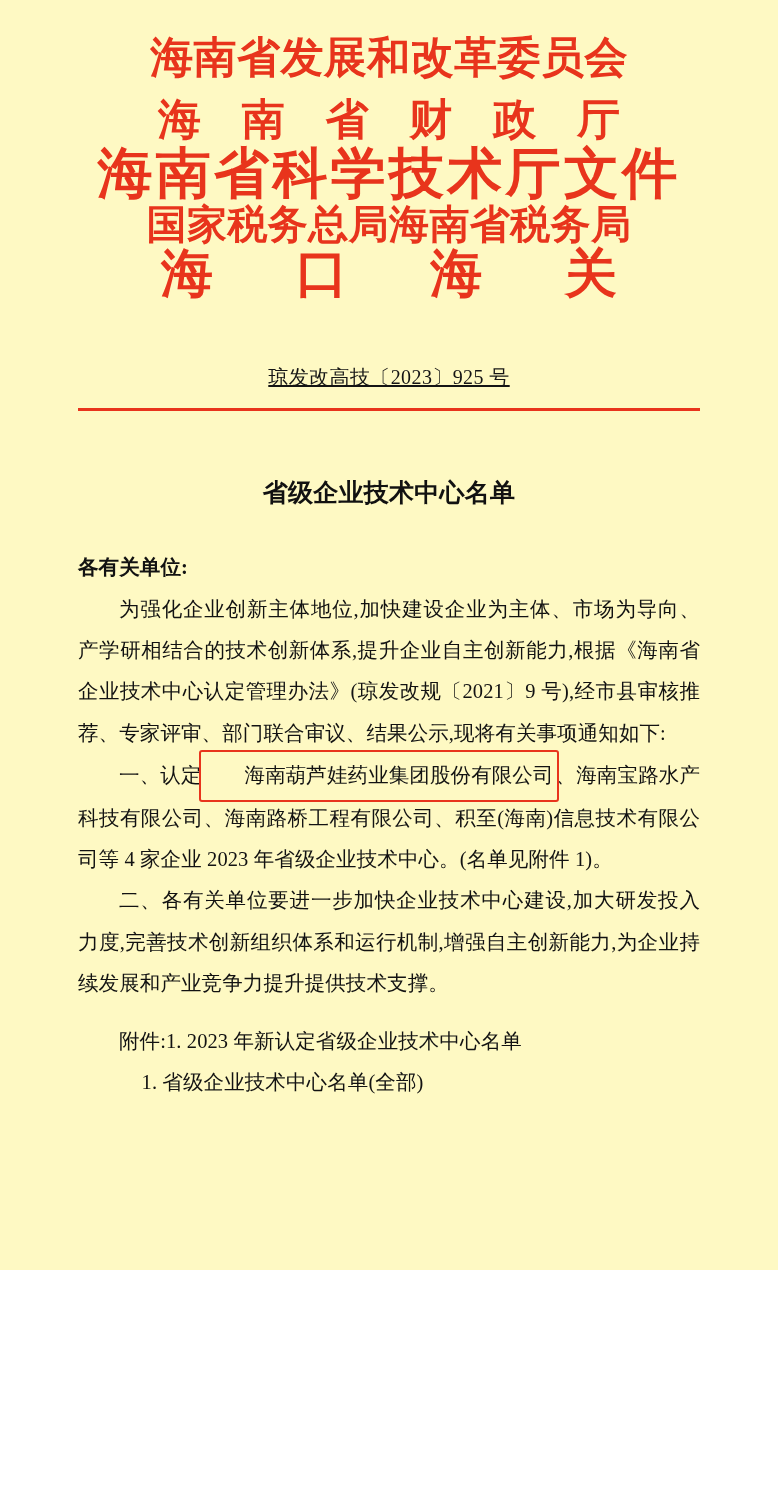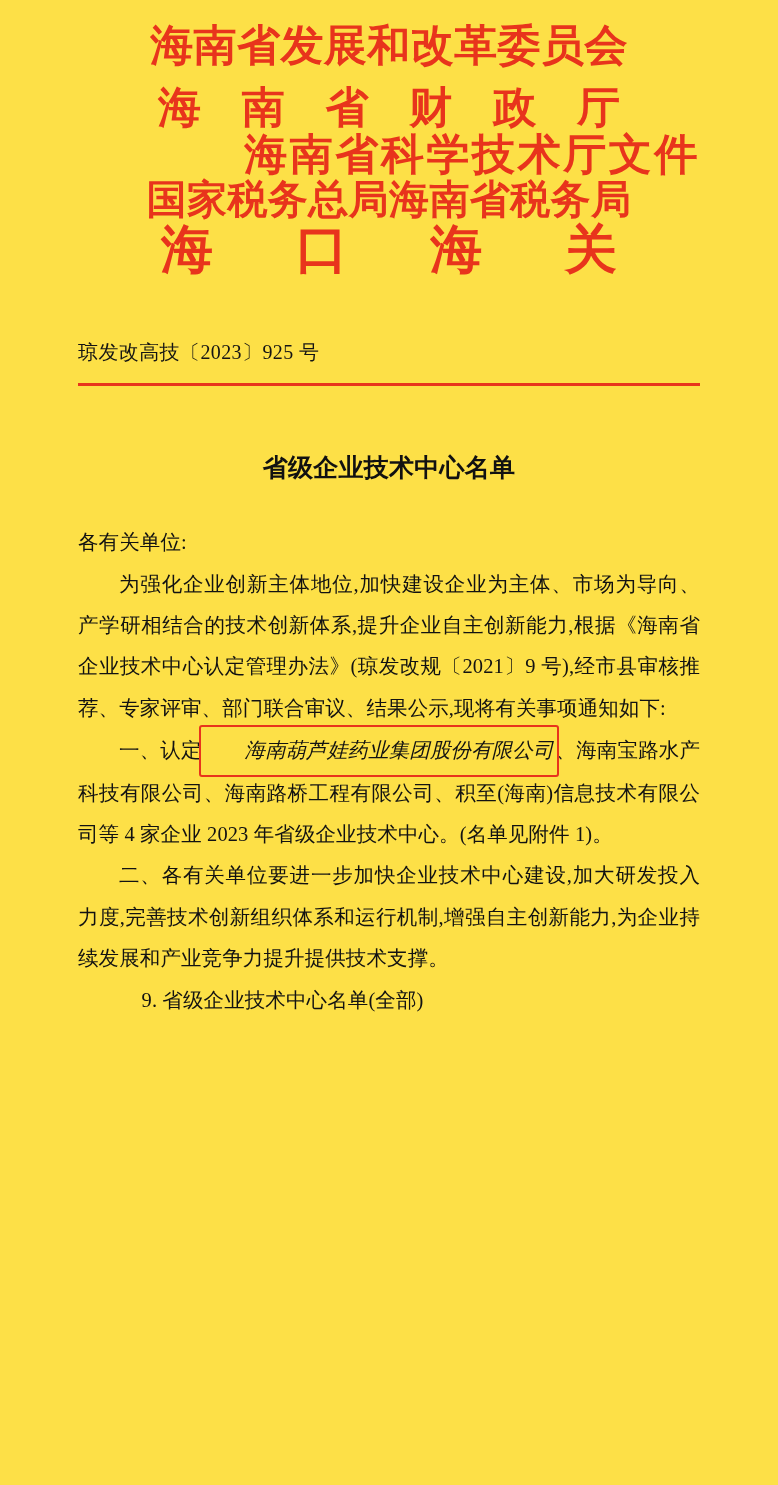--- a/index.html
+++ b/index.html
@@ -10,53 +10,54 @@
   body {
     width: 778px;
     height: 1485px;
     font-family: "Liberation Serif", "DejaVu Serif", serif;
     color: #1a1a1a;
     overflow: hidden;
     position: relative;
   }
   .page {
     width: 778px;
-    height: 1485px;
+    height: 1270px;
     position: relative;
     box-sizing: border-box;
-    padding: 0 78px;
-    background: #fde047;
+    padding: 12px 78px;
+    background: #fef9c3;
   }
 
   
   .masthead {
     padding-top: 22px;
     text-align: center;
   }
   .mast-line {
     color: #e8341c;
     font-family: "DejaVu Serif", "Liberation Serif", serif;
     font-weight: bold;
     letter-spacing: 0.02em;
     line-height: 1.08;
     white-space: nowrap;
   }
   .mast-1 { font-size: 43px; letter-spacing: 0.01em; }
   .mast-2 { font-size: 43px; letter-spacing: 0.30em; padding-left: 0.30em; margin-top: 16px; }
-  .mast-3 { font-size: 43px; letter-spacing: 0.06em; text-align: right; }
+  .mast-3 { font-size: 55px; letter-spacing: 0.06em; }
   .mast-4 { font-size: 40px; letter-spacing: 0.01em; text-align: center; }
   .mast-5 { font-size: 52px; letter-spacing: 0.62em; padding-left: 0.62em; }
 
   
   .docnum {
-    text-align: left;
+    text-align: center;
     font-size: 20px;
     color: #141414;
     margin-top: 62px;
     letter-spacing: 0.02em;
+    text-decoration: underline;
   }
   .red-rule {
     margin-top: 17px;
     height: 3px;
     background: #e8341c;
     width: 100%;
   }
 
   
   .title {
@@ -72,34 +73,33 @@
 
   
   .body {
     margin-top: 32px;
     font-size: 20.5px;
     line-height: 2.02;
     color: #121212;
     text-align: justify;
     letter-spacing: 0.005em;
   }
-  .salutation { text-indent: 0; }
+  .salutation { text-indent: 0; font-weight: bold; }
   .para { text-indent: 2em; }
   .attach {
     margin-top: 16px;
     text-indent: 2em;
   }
   .attach-item { text-indent: 3.1em; }
 
   
   .hl {
     position: relative;
     display: inline-block;
     padding: 1px 2px;
-    font-style: italic;
   }
   .hl::after {
     content: "";
     position: absolute;
     left: -3px;
     right: -3px;
     top: -4px;
     bottom: -4px;
     border: 2px solid #e8341c;
     border-radius: 3px;
@@ -129,16 +129,17 @@
   <div class="body">
     <div class="salutation">各有关单位:</div>
     <div class="para">为强化企业创新主体地位,加快建设企业为主体、市场为导向、产学研相结合的技术创新体系,提升企业自主创新能力,根据《海南省企业技术中心认定管理办法》(琼发改规〔2021〕9 号),经市县审核推荐、专家评审、部门联合审议、结果公示,现将有关事项通知如下:</div>
 
     <div class="para">
       <span>一、认定</span><span class="hl">海南葫芦娃药业集团股份有限公司</span><span>、海南宝路水产科技有限公司、海南路桥工程有限公司、积至(海南)信息技术有限公司等 4 家企业 2023 年省级企业技术中心。(名单见附件 1)。</span>
     </div>
 
     <div class="para">二、各有关单位要进一步加快企业技术中心建设,加大研发投入力度,完善技术创新组织体系和运行机制,增强自主创新能力,为企业持续发展和产业竞争力提升提供技术支撑。</div>
 
-    <div class="attach-item">9. 省级企业技术中心名单(全部)</div>
+    <div class="attach">附件:1. 2023 年新认定省级企业技术中心名单</div>
+    <div class="attach-item">1. 省级企业技术中心名单(全部)</div>
   </div>
 
 </div>
 
 </body></html>

